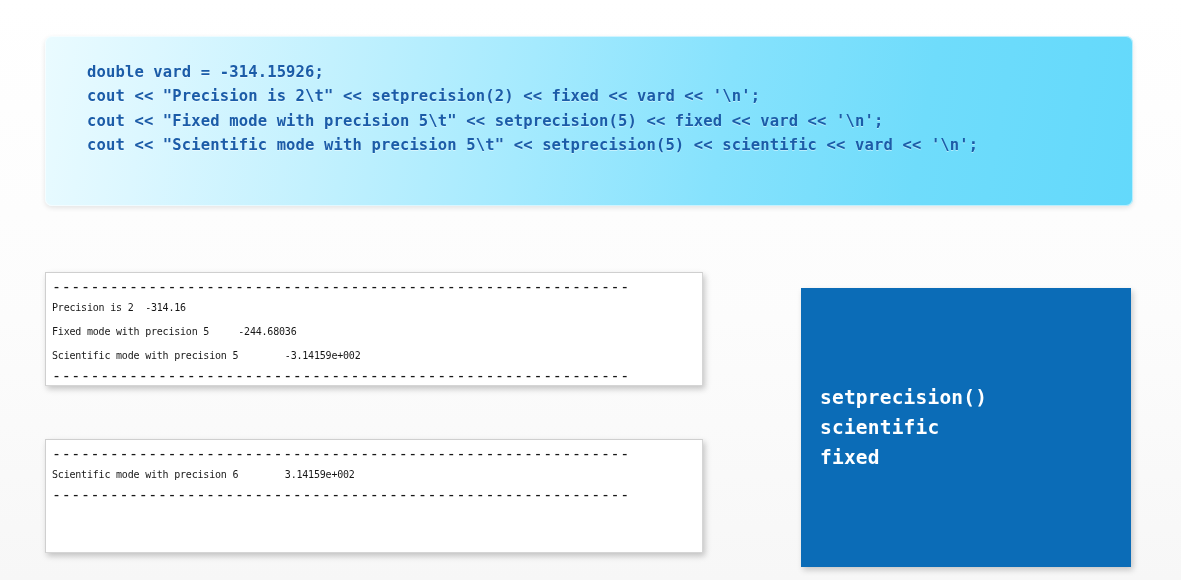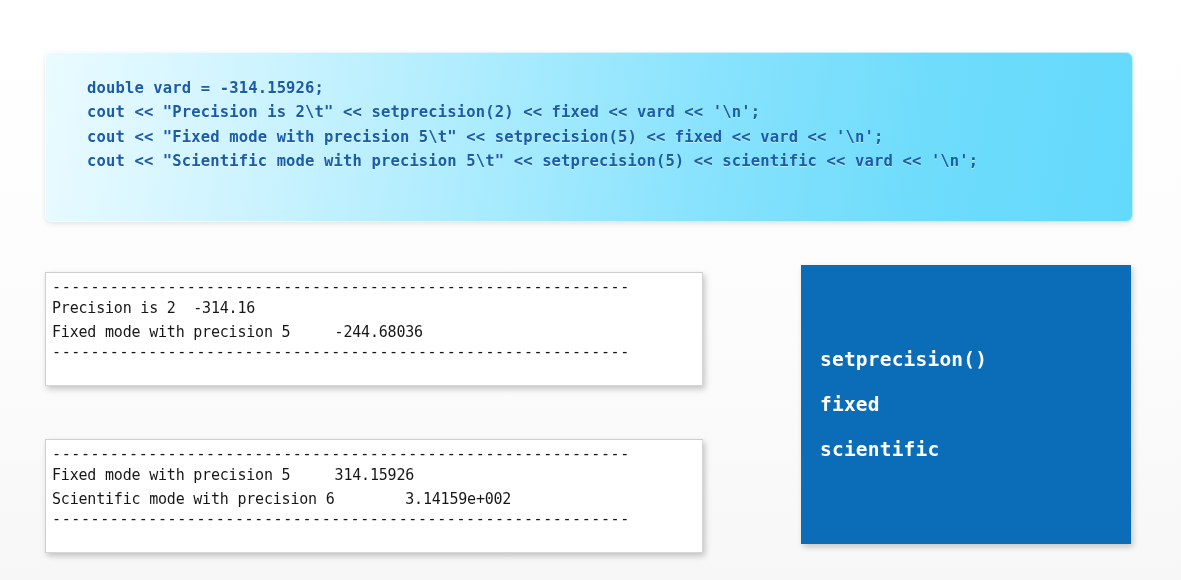--- a/index.html
+++ b/index.html
@@ -20,21 +20,21 @@
   #slide {
     position: absolute;
     inset: 0;
     background: linear-gradient(180deg, #ffffff 0%, #fcfcfc 55%, #f7f7f7 100%);
   }
 
   
   .code-panel {
     position: absolute;
     left: 45px;
-    top: 52px;
+    top: 36px;
     width: 1088px;
     height: 170px;
     border-radius: 7px;
     background: linear-gradient(100deg,
         #eafbff 0%,
         #dcf7ff 10%,
         #c3f1fe 26%,
         #a5eafe 44%,
         #86e2fd 62%,
         #6fdcfb 80%,
@@ -81,48 +81,47 @@
     height: 114px;
   }
   #console-2 {
     left: 45px;
     top: 439px;
     width: 658px;
     height: 114px;
   }
   .console-line {
     font-family: "DejaVu Sans Mono", monospace;
-    font-size: 15px;
+    font-size: 10px;
     line-height: 24px;
     color: #171717;
     white-space: pre;
     letter-spacing: -0.2px;
   }
   .console-line.rule {
     line-height: 17px;
     font-size: 15px;
     letter-spacing: 0.6px;
   }
   .console-line.rule-top { padding-top: 2px; }
 
   
   .callout {
     position: absolute;
     left: 801px;
-    top: 265px;
+    top: 288px;
     width: 330px;
     height: 279px;
     background: #0b6cb7;
     box-shadow: 2px 3px 6px rgba(0,0,0,0.20);
     box-sizing: border-box;
     display: flex;
     flex-direction: column;
     justify-content: center;
     padding-left: 19px;
-    gap: 15px;
   }
   .callout-line {
     font-family: "DejaVu Sans Mono", monospace;
     font-size: 19.5px;
     line-height: 30px;
     font-weight: 700;
     color: #ffffff;
     white-space: pre;
     letter-spacing: 0.2px;
   }
@@ -136,29 +135,29 @@
     <div class="code-line">double vard = -314.15926;</div>
     <div class="code-line">cout &lt;&lt; "Precision is 2\t" &lt;&lt; setprecision(2) &lt;&lt; fixed &lt;&lt; vard &lt;&lt; '\n';</div>
     <div class="code-line">cout &lt;&lt; "Fixed mode with precision 5\t" &lt;&lt; setprecision(5) &lt;&lt; fixed &lt;&lt; vard &lt;&lt; '\n';</div>
     <div class="code-line">cout &lt;&lt; "Scientific mode with precision 5\t" &lt;&lt; setprecision(5) &lt;&lt; scientific &lt;&lt; vard &lt;&lt; '\n';</div>
   </div>
 
   <div class="console" id="console-1">
     <div class="console-line rule rule-top">------------------------------------------------------------</div>
     <div class="console-line">Precision is 2  -314.16</div>
     <div class="console-line">Fixed mode with precision 5     -244.68036</div>
+    <div class="console-line">Scientific mode with precision 5        -3.14159e+002</div>
     <div class="console-line rule">------------------------------------------------------------</div>
   </div>
 
   <div class="console" id="console-2">
     <div class="console-line rule rule-top">------------------------------------------------------------</div>
-    <div class="console-line">Fixed mode with precision 5     314.15926</div>
     <div class="console-line">Scientific mode with precision 6        3.14159e+002</div>
     <div class="console-line rule">------------------------------------------------------------</div>
   </div>
 
   <div class="callout">
     <div class="callout-line">setprecision()</div>
+    <div class="callout-line">scientific</div>
     <div class="callout-line">fixed</div>
-    <div class="callout-line">scientific</div>
   </div>
 
 </div>
 
 </body></html>

